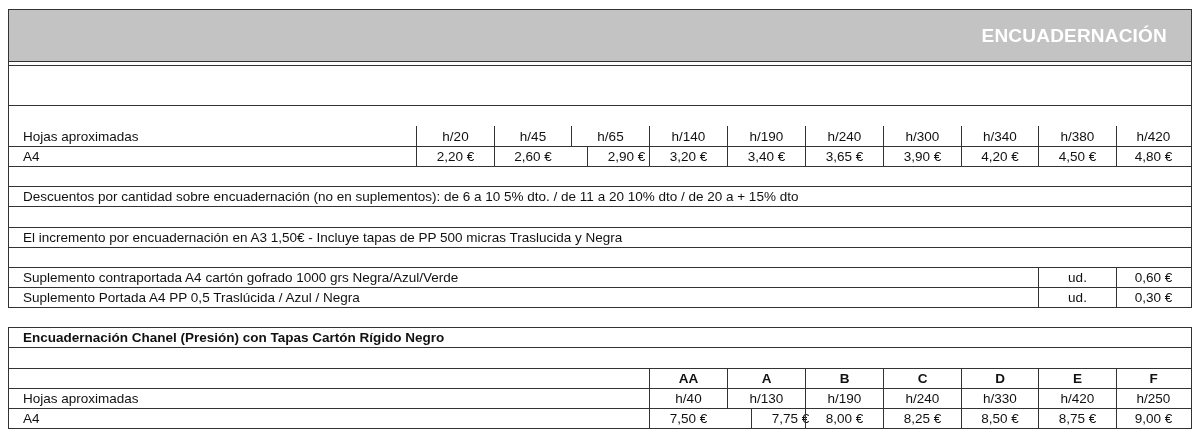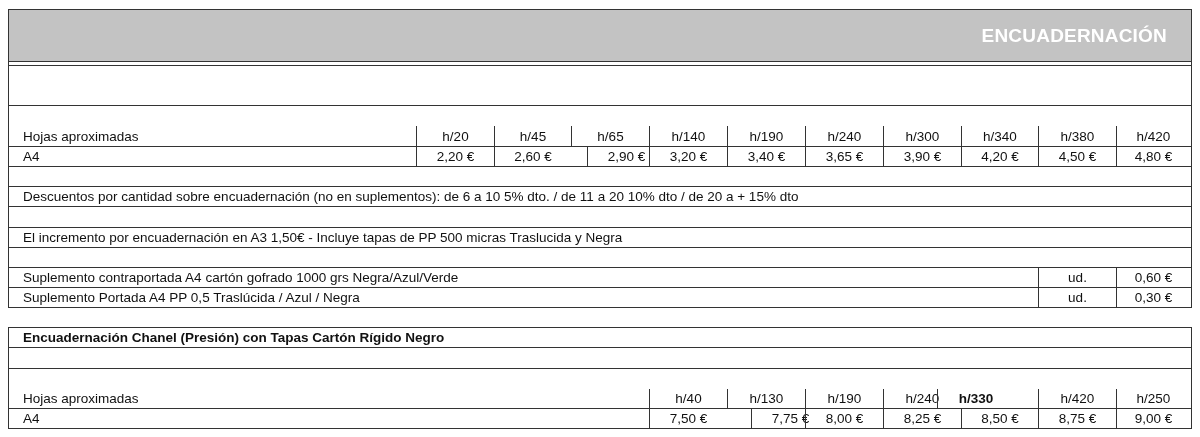--- a/index.html
+++ b/index.html
@@ -75,27 +75,36 @@
     <div class="cell" style="left:1029px; width:78px;">ud.</div>
     <div class="cell" style="left:1107px; width:74px;">0,30 €</div>
   </div>
 </div>
 
 <div class="abs frame" style="left:8px; top:327px; width:1184px; height:102px;">
   <div class="row" style="top:0; height:20px;">
     <span class="lbl bold">Encuadernación Chanel (Presión) con Tapas Cartón Rígido Negro</span>
   </div>
   <div class="row" style="top:20px; height:21px;"></div>
+  <div class="row" style="top:41px; height:20px;">
+    <div class="cell bold" style="left:640px; width:78px;">AA</div>
+    <div class="cell bold" style="left:718px; width:78px;">A</div>
+    <div class="cell bold" style="left:796px; width:78px;">B</div>
+    <div class="cell bold" style="left:874px; width:78px;">C</div>
+    <div class="cell bold" style="left:952px; width:77px;">D</div>
+    <div class="cell bold" style="left:1029px; width:78px;">E</div>
+    <div class="cell bold" style="left:1107px; width:74px;">F</div>
+  </div>
   <div class="row" style="top:61px; height:20px;">
     <span class="lbl">Hojas aproximadas</span>
     <div class="cell" style="left:640px; width:78px;">h/40</div>
     <div class="cell" style="left:718px; width:78px;">h/130</div>
     <div class="cell" style="left:796px; width:78px;">h/190</div>
     <div class="cell" style="left:874px; width:78px;">h/240</div>
-    <div class="cell" style="left:928px; width:77px;font-weight:bold;">h/330</div>
+    <div class="cell" style="left:952px; width:77px;">h/330</div>
     <div class="cell" style="left:1029px; width:78px;">h/420</div>
     <div class="cell" style="left:1107px; width:74px;">h/250</div>
   </div>
   <div class="row" style="top:81px; height:19px;">
     <span class="lbl">A4</span>
     <div class="cell" style="left:640px; width:78px;">7,50 €</div>
     <div class="cell" style="left:726px; width:78px;margin-left:16px;">7,75 €</div>
     <div class="cell" style="left:796px; width:78px;">8,00 €</div>
     <div class="cell" style="left:874px; width:78px;">8,25 €</div>
     <div class="cell" style="left:952px; width:77px;">8,50 €</div>

